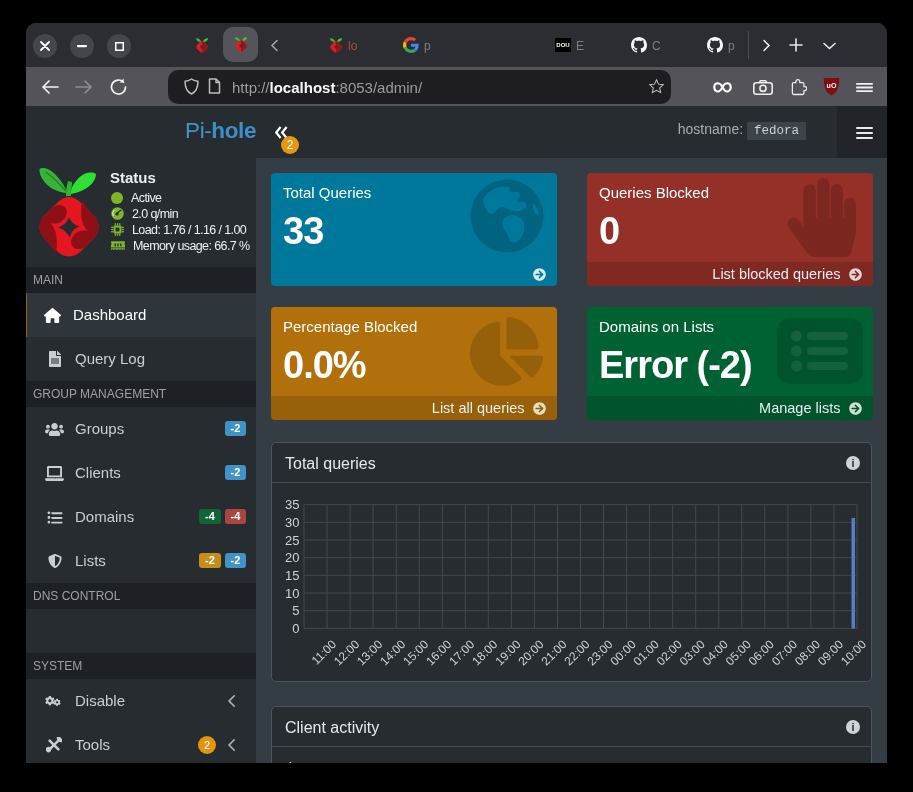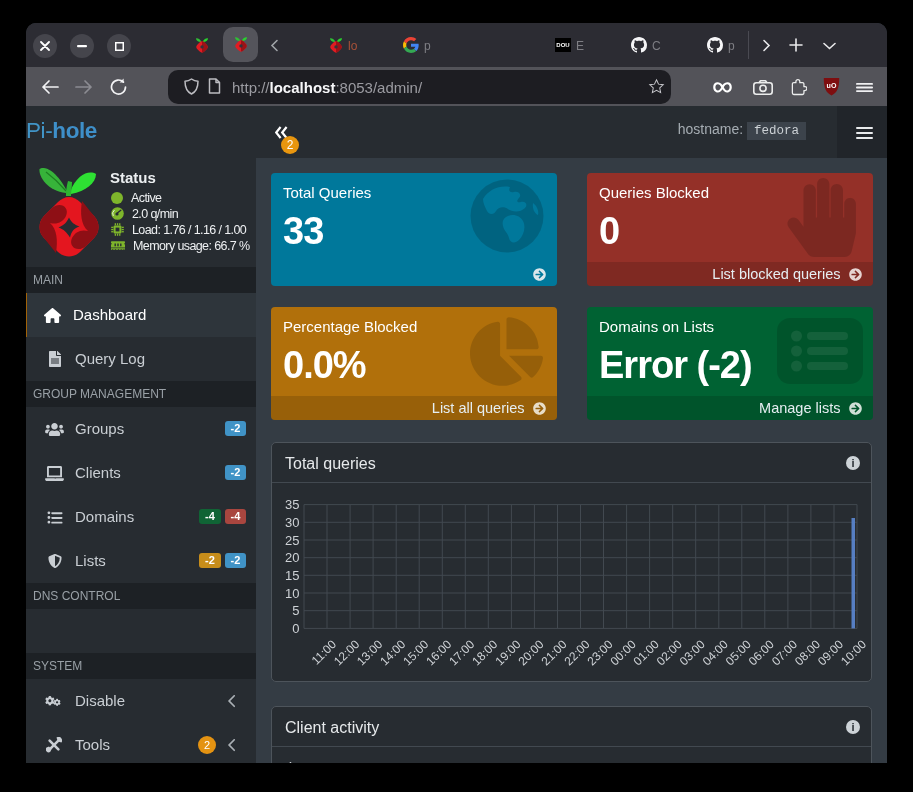--- a/index.html
+++ b/index.html
@@ -15,21 +15,21 @@
 .fav{position:absolute;top:14px;width:16px;height:16px;font-size:0;}
 .tdim{position:absolute;top:16px;font-size:12px;color:#7e7e84;}
 .ttxt{position:absolute;top:16px;font-size:12.5px;color:#dcdce0;margin-top:36px;}
 #navbar{position:absolute;left:0;top:44px;width:861px;height:39px;background:#535359;}
 #pill{position:absolute;left:142px;top:47px;width:503px;height:34px;border-radius:10px;background:#1d1d22;}
 .urltxt{position:absolute;left:206px;top:56px;font-size:15px;color:#9b9ba1;}
 .urltxt b{color:#f7f7f9;font-weight:bold;}
 
 #page{position:absolute;left:0;top:83px;width:861px;height:657px;background:#343c44;}
 #sidebar{position:absolute;left:0;top:0;width:230px;height:657px;background:#272c31;}
-#brand{position:absolute;left:0;top:0;width:230px;height:52px;text-align:left;line-height:50px;font-size:22.5px;letter-spacing:-0.4px;color:#4195c8;}
+#brand{position:absolute;left:0;top:0;width:230px;height:52px;text-align:right;line-height:50px;font-size:22.5px;letter-spacing:-0.4px;color:#4195c8;}
 #brand b{font-weight:bold;color:#3e8fc9;}
 .strip{position:absolute;left:0;width:230px;height:26px;background:#1d2125;color:#99a0a6;font-size:12px;line-height:26px;padding-left:7px;}
 .mitem{position:absolute;left:0;width:230px;height:44px;color:#c9ced3;font-size:15px;}
 .mitem .lbl{position:absolute;left:49px;top:13px;}
 .mitem.active{background:#2e353b;border-left:1px solid #a16207;color:#fff;}
 .mitem.active .lbl{left:46px;}
 .micon{position:absolute;left:20px;top:14px;width:17px;height:17px;}
 .mitem.active .micon{left:17px;}
 .badge{position:absolute;top:14px;height:15px;border-radius:3px;color:#fff;font-size:11px;font-weight:bold;line-height:15px;text-align:center;}
 .chev{position:absolute;left:201px;top:15px;width:11px;height:14px;}

